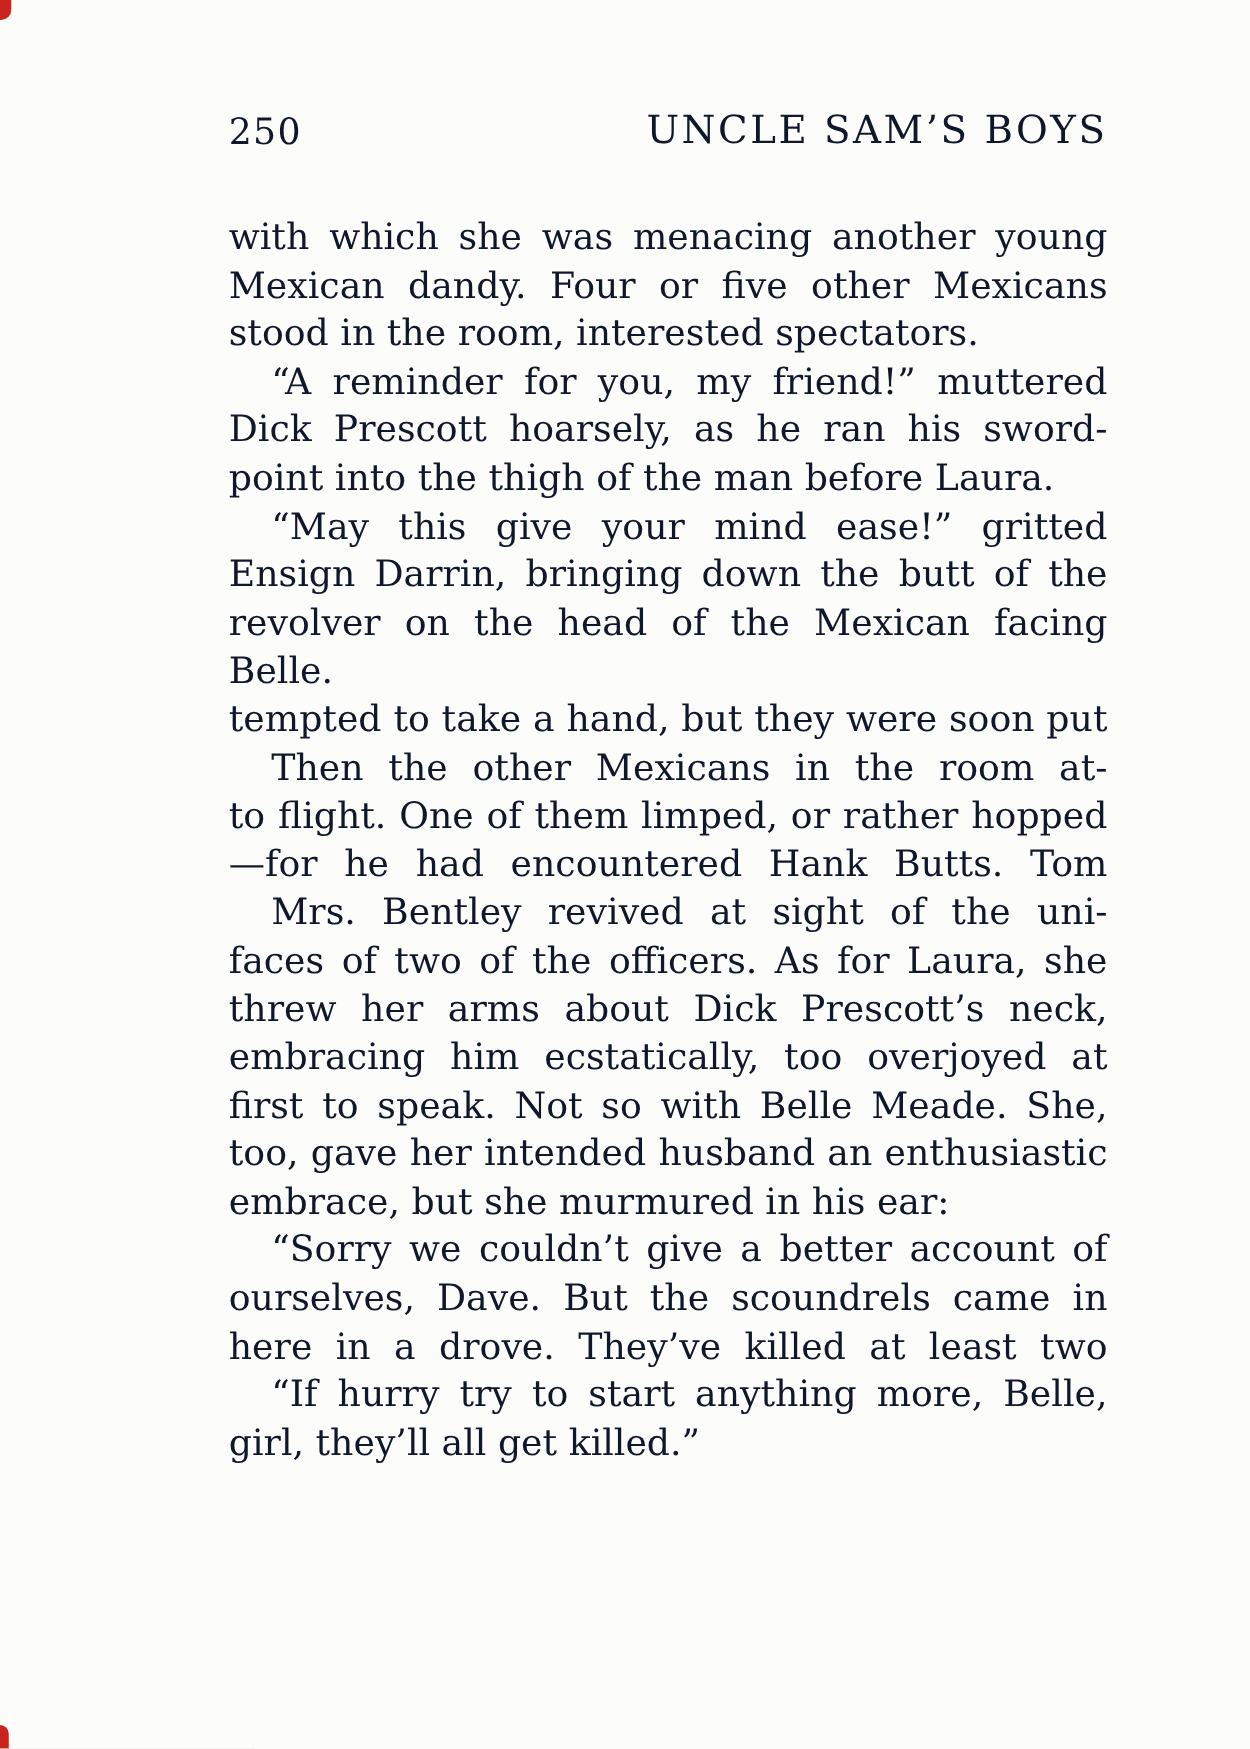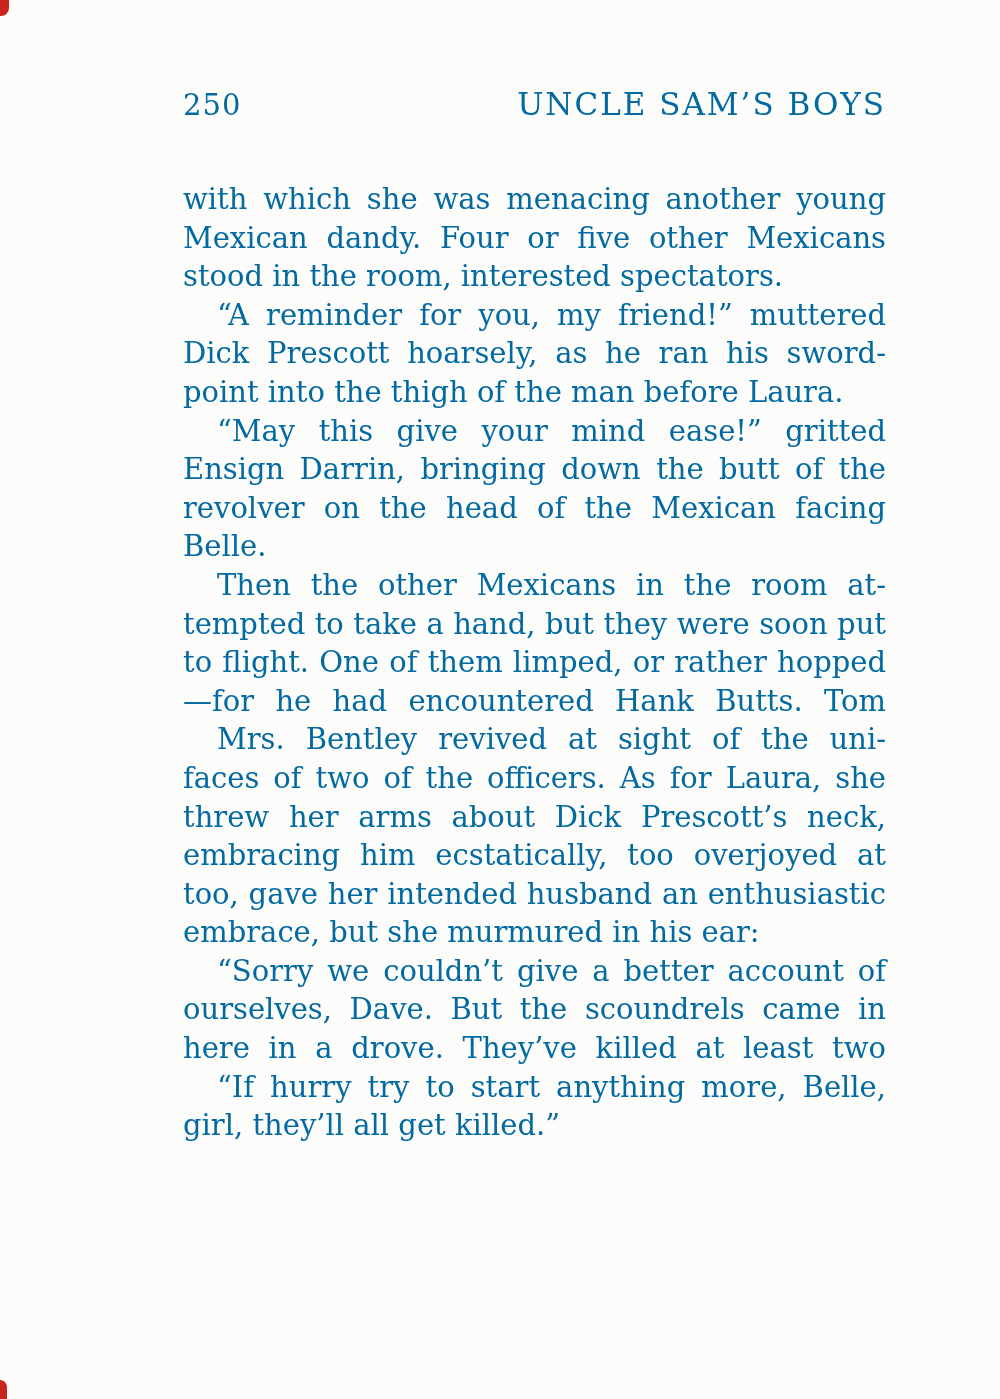--- a/index.html
+++ b/index.html
@@ -8,21 +8,21 @@
     background: #e9e9e7;
   }
   .page {
     position: relative;
     width: 1000px;
     height: 1399px;
     margin: 0 auto;
     background: #fcfcfa;
     overflow: hidden;
     font-family: "DejaVu Serif", "Liberation Serif", serif;
-    color: #0369a1;
+    color: #0f172a;
   }
   
   .header-row {
     position: absolute;
     top: 86px;
     left: 183px;
     width: 703px;
     height: 40px;
   }
   .pagenum {
@@ -38,21 +38,21 @@
     right: 0;
     top: 0;
     text-align: right;
     font-size: 31px;
     letter-spacing: 2px;
     white-space: nowrap;
   }
   
   .body-col {
     position: absolute;
-    top: 180px;
+    top: 170px;
     left: 183px;
     width: 703px;
   }
   .para { margin: 0; padding: 0; }
   .line {
     font-size: 29px;
     line-height: 38.6px;
     white-space: normal;
     text-align: left;
   }
@@ -92,30 +92,31 @@
         <div class="line jl">Dick Prescott hoarsely, as he ran his sword-</div>
         <div class="line">point into the thigh of the man before Laura.</div>
       </div>
       <div class="para">
         <div class="line jl indent">“May this give your mind ease!” gritted</div>
         <div class="line jl">Ensign Darrin, bringing down the butt of the</div>
         <div class="line jl">revolver on the head of the Mexican facing</div>
         <div class="line">Belle.</div>
       </div>
       <div class="para">
+        <div class="line jl">tempted to take a hand, but they were soon put</div>
         <div class="line jl indent">Then the other Mexicans in the room at-</div>
-        <div class="line jl">tempted to take a hand, but they were soon put</div>
         <div class="line jl">to flight.  One of them limped, or rather hopped</div>
         <div class="line jl">—for he had encountered Hank Butts.  Tom</div>
       </div>
       <div class="para">
         <div class="line jl indent">Mrs. Bentley revived at sight of the uni-</div>
         <div class="line jl">faces of two of the officers.  As for Laura, she</div>
         <div class="line jl">threw her arms about Dick Prescott’s neck,</div>
         <div class="line jl">embracing him ecstatically, too overjoyed at</div>
+        <div class="line jl">first to speak.  Not so with Belle Meade.  She,</div>
         <div class="line jl">too, gave her intended husband an enthusiastic</div>
         <div class="line">embrace, but she murmured in his ear:</div>
       </div>
       <div class="para">
         <div class="line jl indent">“Sorry we couldn’t give a better account of</div>
         <div class="line jl">ourselves, Dave.  But the scoundrels came in</div>
         <div class="line jl">here in a drove.  They’ve killed at least two</div>
       </div>
       <div class="para">
         <div class="line jl indent">“If hurry try to start anything more, Belle,</div>

